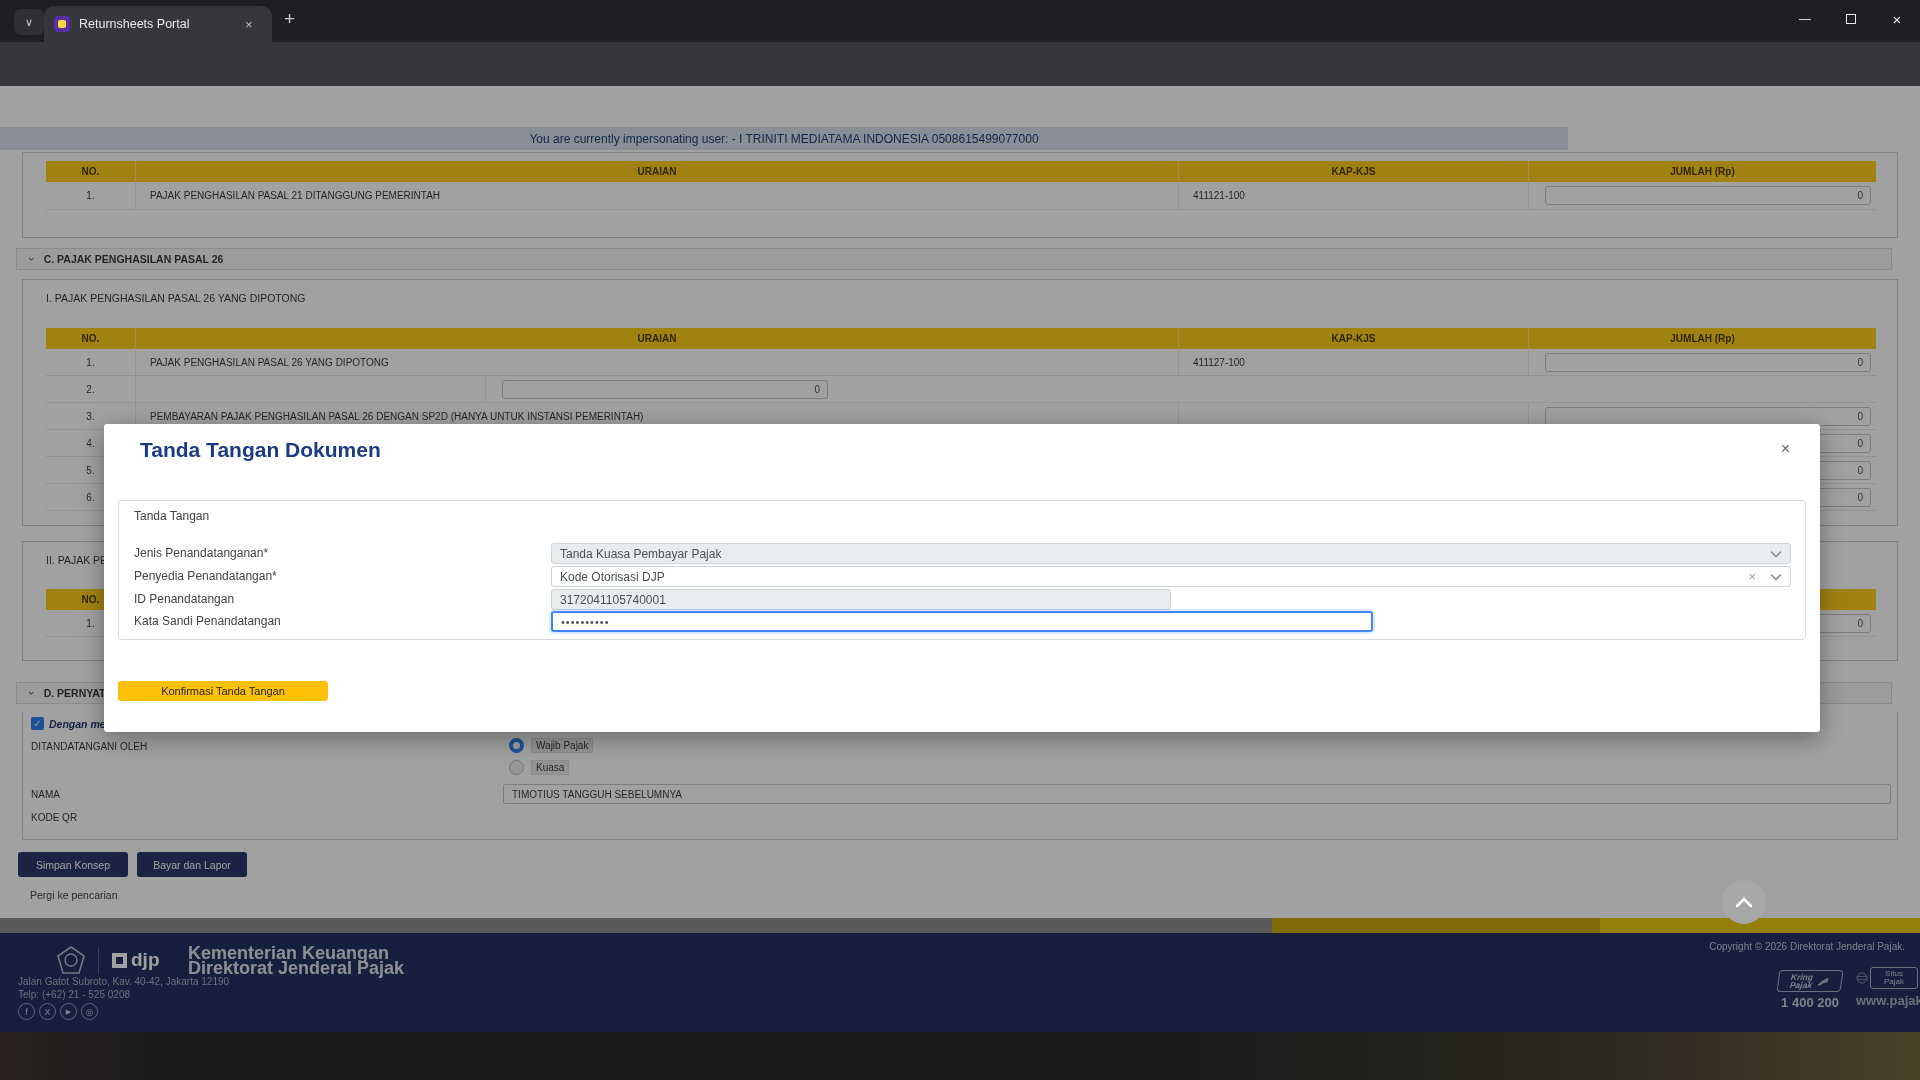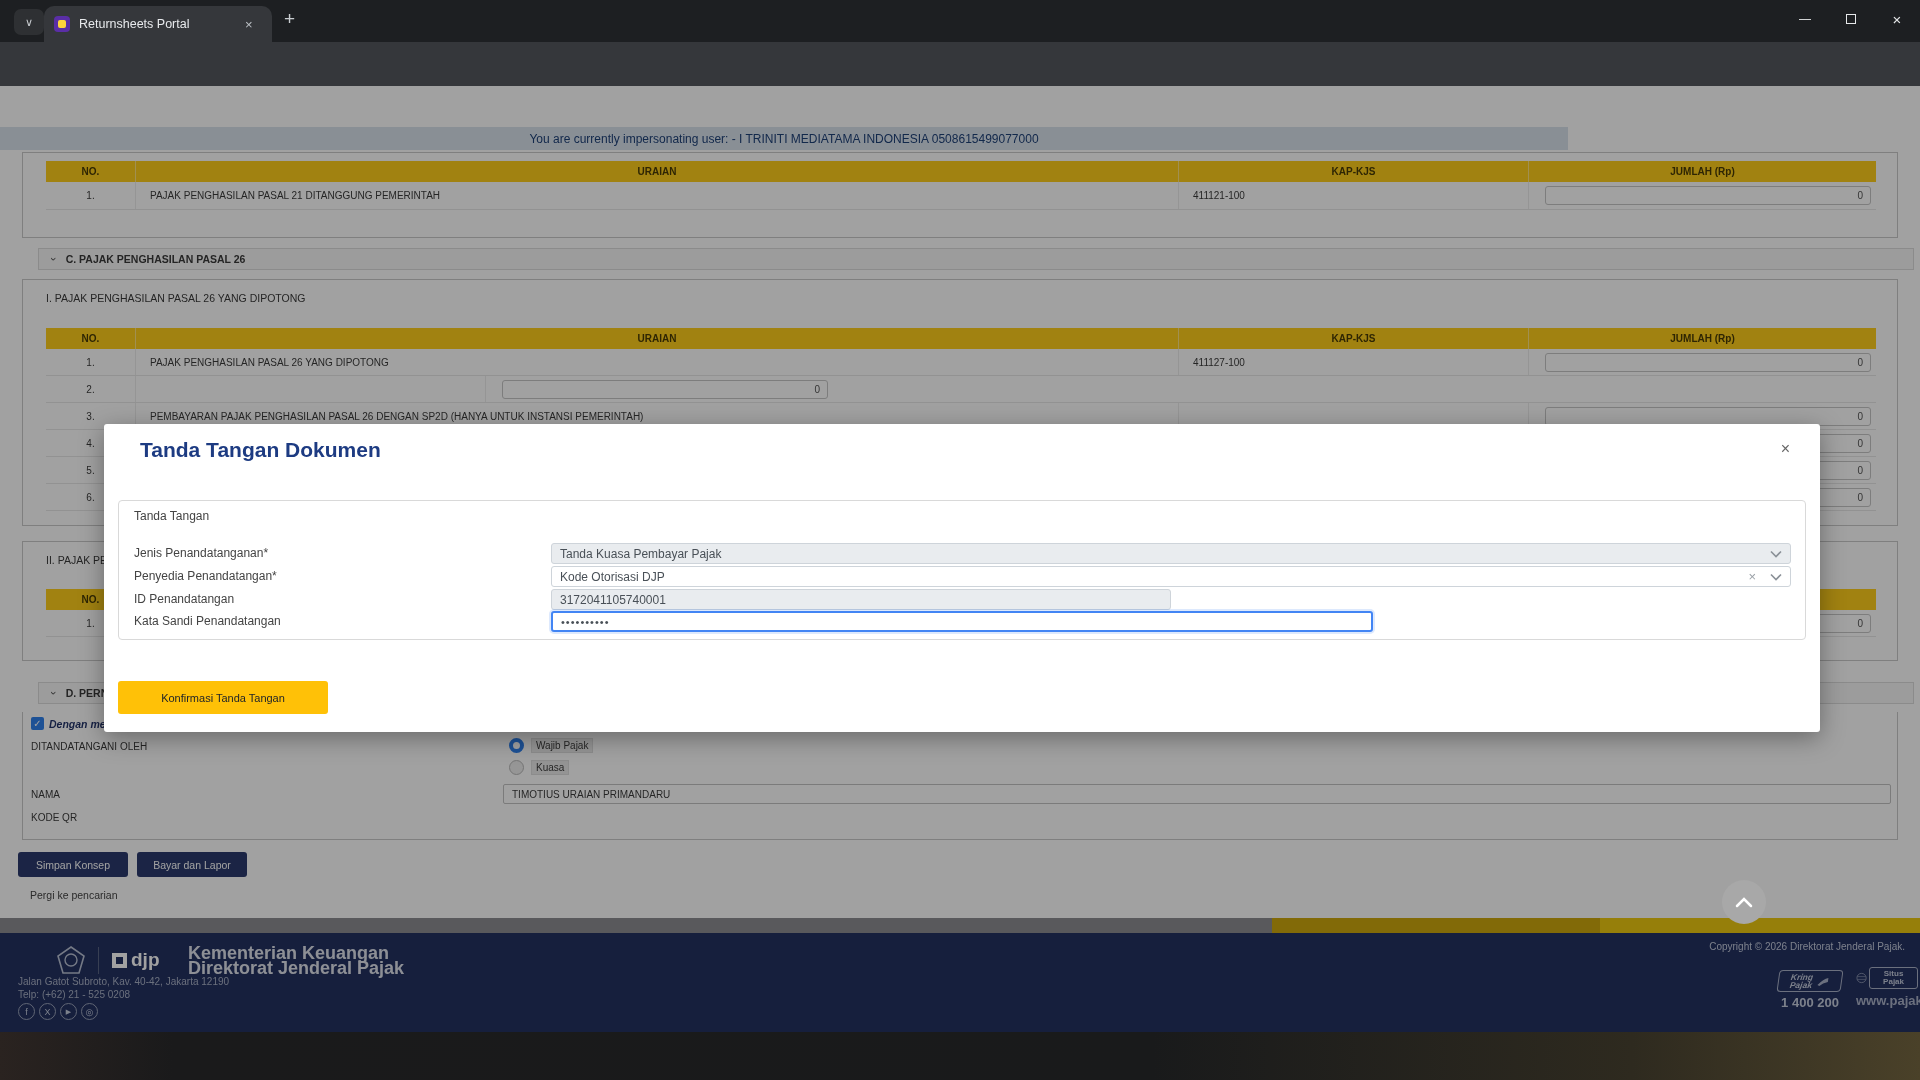--- a/index.html
+++ b/index.html
@@ -31,21 +31,21 @@
   #profilechip{position:absolute;left:1782px;top:50px;height:28px;border-radius:14px;background:#3e4044;
     display:flex;align-items:center;padding:0 12px 0 9px;gap:6px;}
   #profilechip span{color:#e4e6e9;font-size:12px;}
   svg.ic{stroke:#cfd3d8;fill:none;stroke-width:1.6;stroke-linecap:round;stroke-linejoin:round;}
 
   
   #page{position:absolute;top:86px;left:0;width:1920px;height:946px;background:#fff;}
   #banner{position:absolute;left:0;top:41px;width:1568px;height:23px;background:#d9e2ec;
     color:#1e4178;font-size:12px;display:flex;align-items:center;justify-content:center;}
   .panel{position:absolute;border:1px solid #c9c9c9;background:#fff;}
-  .secbar{position:absolute;left:38px;width:1876px;height:22px;background:#f7f7f7;border:1px solid #dcdcdc;
+  .secbar{position:absolute;left:16px;width:1876px;height:22px;background:#f7f7f7;border:1px solid #dcdcdc;
     display:flex;align-items:center;color:#3a3a3a;font-size:10.5px;font-weight:bold;}
   .chev{display:inline-block;transform:rotate(90deg);font-weight:normal;color:#555;margin:0 10px 0 13px;font-size:11px;}
   .tbl{position:absolute;left:23px;width:1830px;}
   .thead{display:flex;height:21px;background:#ffce1b;}
   .th{color:#4a3c06;font-size:10px;font-weight:bold;display:flex;align-items:center;justify-content:center;
     border-right:1px solid rgba(255,255,255,.45);}
   .trow{display:flex;height:27px;border-bottom:1px solid #e7e7e7;align-items:center;}
   .td{font-size:10px;color:#3c3c3c;height:100%;display:flex;align-items:center;border-right:1px solid #ededed;}
   .c-no{width:90px;justify-content:center;}
   .c-ur{width:1043px;padding-left:14px;}
@@ -73,21 +73,21 @@
     box-shadow:0 6px 24px rgba(0,0,0,.35);border-radius:3px;}
   #mtitle{position:absolute;left:36px;top:14px;font-size:21px;font-weight:bold;color:#1d3b82;}
   #mclose{position:absolute;right:30px;top:16px;font-size:16px;color:#666;}
   #mpanel{position:absolute;left:14px;top:76px;width:1688px;height:140px;border:1px solid #d9d9d9;border-radius:4px;}
   #mpanel .plabel{position:absolute;left:15px;top:8px;font-size:12px;color:#444;}
   .mrow-label{position:absolute;left:15px;font-size:12px;color:#444;}
   .mctrl{position:absolute;left:432px;height:21px;border:1px solid #ced4da;border-radius:3px;background:#fff;
     font-size:12px;color:#495057;display:flex;align-items:center;padding:0 8px;}
   .mctrl.gray{background:#e9ecef;}
   .mctrl .grow{flex:1;}
-  #confirmbtn{position:absolute;left:14px;top:257px;width:210px;height:33px;background:#ffc107;border-radius:3px;
+  #confirmbtn{position:absolute;left:14px;top:257px;width:210px;height:20px;background:#ffc107;border-radius:3px;
     color:#212529;font-size:11px;display:flex;align-items:center;justify-content:center;}
 
   
   #taskbar{position:absolute;left:0;top:1032px;width:1920px;height:48px;
     background:linear-gradient(90deg,#2a2320 0%,#1a1a1b 9%,#191a1b 60%,#2e2a1f 85%,#4a4129 100%);}
 </style>
 </head>
 <body>
 
 <div id="tabstrip">
@@ -270,21 +270,21 @@
 
     <div class="flabel" style="left:8px;top:29px;">DITANDATANGANI OLEH</div>
 
     <div class="radio" style="left:486px;top:26px;border:4px solid #2f80ed;background:#fff;"></div>
     <div class="abs chip" style="left:508px;top:26px;">Wajib Pajak</div>
     <div class="radio" style="left:486px;top:48px;border:1px solid #b9b9b9;background:#eee;"></div>
     <div class="abs chip" style="left:508px;top:48px;">Kuasa</div>
 
     <div class="flabel" style="left:8px;top:77px;">NAMA</div>
     <div class="abs" style="left:480px;top:72px;width:1388px;height:20px;border:1px solid #c3c3c3;border-radius:2px;
-      font-size:10px;color:#3c3c3c;display:flex;align-items:center;padding-left:8px;">TIMOTIUS URAIAN PRIMANDARU</div>
+      font-size:10px;color:#3c3c3c;display:flex;align-items:center;padding-left:8px;">TIMOTIUS TANGGUH SEBELUMNYA</div>
 
     <div class="flabel" style="left:8px;top:100px;">KODE QR</div>
   </div>
 
   <div class="navybtn" style="left:18px;top:766px;width:110px;">Simpan Konsep</div>
   <div class="navybtn" style="left:137px;top:766px;width:110px;">Bayar dan Lapor</div>
   <div class="abs" style="left:30px;top:803px;font-size:10.5px;color:#444;">Pergi ke pencarian</div>
 
   <div class="abs" style="left:0;top:832px;width:1272px;height:15px;background:#8e8e92;"></div>
   <div class="abs" style="left:1272px;top:832px;width:328px;height:15px;background:#cfa90d;"></div>
@@ -324,21 +324,21 @@
           </svg>
       </div>
       <div style="font-size:13px;font-weight:bold;color:#c5ccdd;margin-top:3px;">1 400 200</div>
     </div>
     <div class="abs" style="left:1856px;top:33px;width:62px;text-align:center;">
       <div style="display:flex;align-items:center;justify-content:center;gap:2px;">
         <svg width="24" height="24" viewBox="0 0 24 24">
           <circle cx="12" cy="12" r="10" fill="none" stroke="#aab2c8" stroke-width="1.5"></circle>
           <path d="M3 9h18M3 15h18" stroke="#aab2c8" stroke-width="1.2" fill="none"></path>
         </svg>
-        <span style="border:1.5px solid #aab2c8;border-radius:3px;font-size:8px;font-weight:bold;color:#c5ccdd;
+        <span style="border:1.5px solid #aab2c8;border-radius:3px;font-size:8px;font-weight:normal;color:#c5ccdd;
           line-height:8px;padding:2px 13px;display:inline-block;">
           <span>Situs</span><br>
           <span>Pajak</span>
         </span>
       </div>
       <div style="font-size:13px;font-weight:bold;color:#aab2c8;margin-top:3px;text-align:center;">www.pajak.go.id</div>
     </div>
   </div>
 
   <div id="dim"></div>

